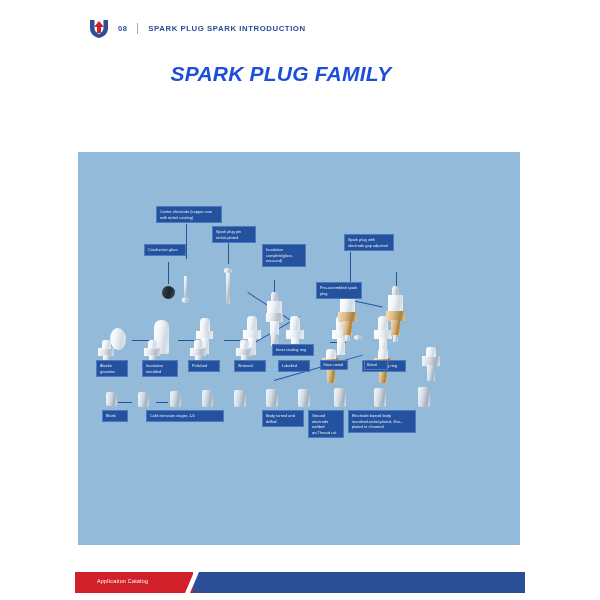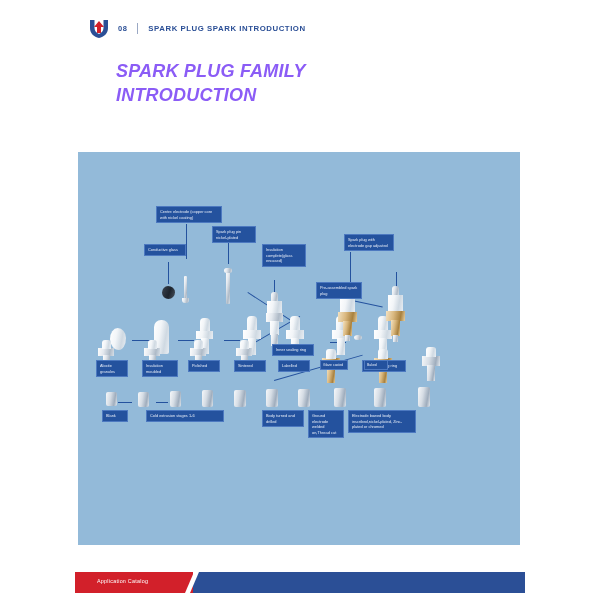--- a/index.html
+++ b/index.html
@@ -14,22 +14,22 @@
   
   .header{position:absolute;left:88px;top:17px;display:flex;align-items:center;gap:8px;height:22px;}
   .logo{width:22px;height:21px;position:relative;flex:none;}
   .hdr-page{font-size:7.5px;font-weight:bold;color:#2b4f96;letter-spacing:.5px;}
   .hdr-sep{width:1px;height:11px;background:#9aa8c4;margin:0 2px;}
   .hdr-title{font-size:7.8px;font-weight:bold;color:#2b4f96;letter-spacing:.55px;}
 
   
   .title{
     position:absolute;left:116px;top:60px;width:330px;
-    font-size:18px;font-weight:bold;font-style:italic;
-    color:#8b5cf6;line-height:1.32;letter-spacing:.2px;
+    font-size:21px;font-weight:bold;font-style:italic;
+    color:#1d4ed8;line-height:1.32;letter-spacing:.2px;text-align:center;
   }
   .title .l2{display:block;}
 
   
   .panel{
     position:absolute;left:78px;top:152px;width:442px;height:393px;
     background:#93bad9;overflow:hidden;
   }
   .panel-inner{position:absolute;inset:0;}
 
@@ -77,21 +77,20 @@
         <path d="M22 6 L32 18 L26 18 L26 30 L18 30 L18 18 L12 18 Z" fill="#d2202a"></path>
       </svg>
     </span>
     <span class="hdr-page">08</span>
     <span class="hdr-sep"></span>
     <span class="hdr-title">SPARK PLUG SPARK INTRODUCTION</span>
   </div>
 
   <div class="title">
     <span class="l1">SPARK PLUG FAMILY</span>
-    <span class="l2">INTRODUCTION</span>
   </div>
 
   <div class="panel">
     <div class="panel-inner">
 
       <span class="lead v" style="left:108px;top:72px;height:35px;"></span>
       <span class="lead v" style="left:150px;top:90px;height:22px;"></span>
       <span class="lead v" style="left:90px;top:110px;height:22px;"></span>
       <span class="lead v" style="left:196px;top:128px;height:12px;"></span>
       <span class="lead v" style="left:272px;top:100px;height:38px;"></span>

